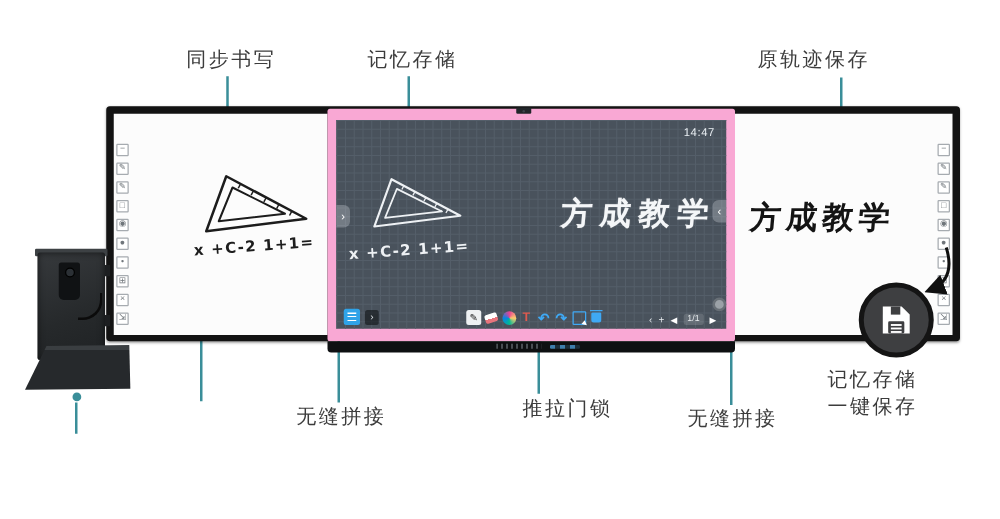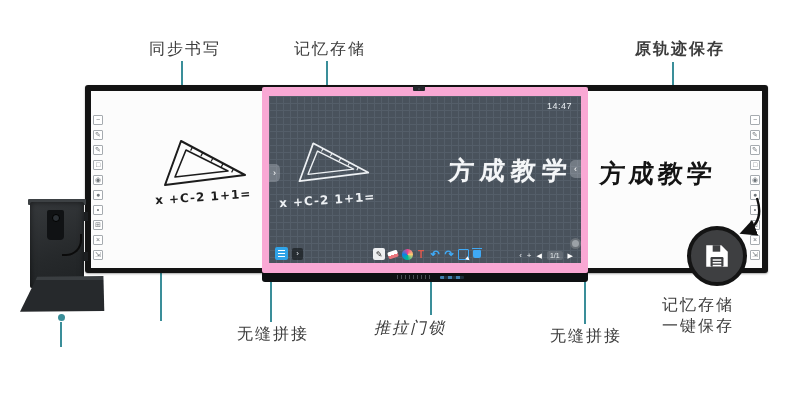--- a/index.html
+++ b/index.html
@@ -108,37 +108,37 @@
 <div class="stage">
 
   <div class="lbl" style="left:135px;top:40px;width:100px;">同步书写</div>
   <div class="leader" style="left:181px;top:61px;height:55px;"></div>
   <div class="ldot" style="left:178px;top:116px;"></div>
 
   <div class="lbl" style="left:280px;top:40px;width:100px;">记忆存储</div>
   <div class="leader" style="left:326px;top:61px;height:55px;"></div>
   <div class="ldot" style="left:323px;top:116px;"></div>
 
-  <div class="lbl" style="left:620px;top:40px;width:120px;font-weight:bold;">原轨迹保存</div>
+  <div class="lbl" style="left:591px;top:40px;width:120px;">原轨迹保存</div>
   <div class="leader" style="left:672px;top:62px;height:53px;"></div>
   <div class="ldot" style="left:669px;top:115px;"></div>
 
   <div class="ldot" style="left:58px;top:314px;"></div>
   <div class="leader" style="left:60px;top:322px;height:25px;"></div>
 
   <div class="ldot" style="left:158px;top:260px;"></div>
   <div class="leader" style="left:160px;top:268px;height:53px;"></div>
 
   <div class="ldot" style="left:267px;top:260px;"></div>
   <div class="leader" style="left:270px;top:268px;height:54px;"></div>
   <div class="lbl" style="left:223px;top:325px;width:100px;">无缝拼接</div>
 
   <div class="ldot" style="left:428px;top:273px;"></div>
   <div class="leader" style="left:430px;top:281px;height:34px;"></div>
-  <div class="lbl" style="left:360px;top:319px;width:100px;font-style:italic;">推拉门锁</div>
+  <div class="lbl" style="left:404px;top:319px;width:100px;">推拉门锁</div>
 
   <div class="ldot" style="left:581px;top:258px;"></div>
   <div class="leader" style="left:584px;top:266px;height:58px;"></div>
   <div class="lbl" style="left:536px;top:327px;width:100px;">无缝拼接</div>
 
   <div class="lbl" style="left:662px;top:296px;text-align:left;">记忆存储</div>
   <div class="lbl" style="left:662px;top:317px;text-align:left;">一键保存</div>
 
   <div class="board">
 

